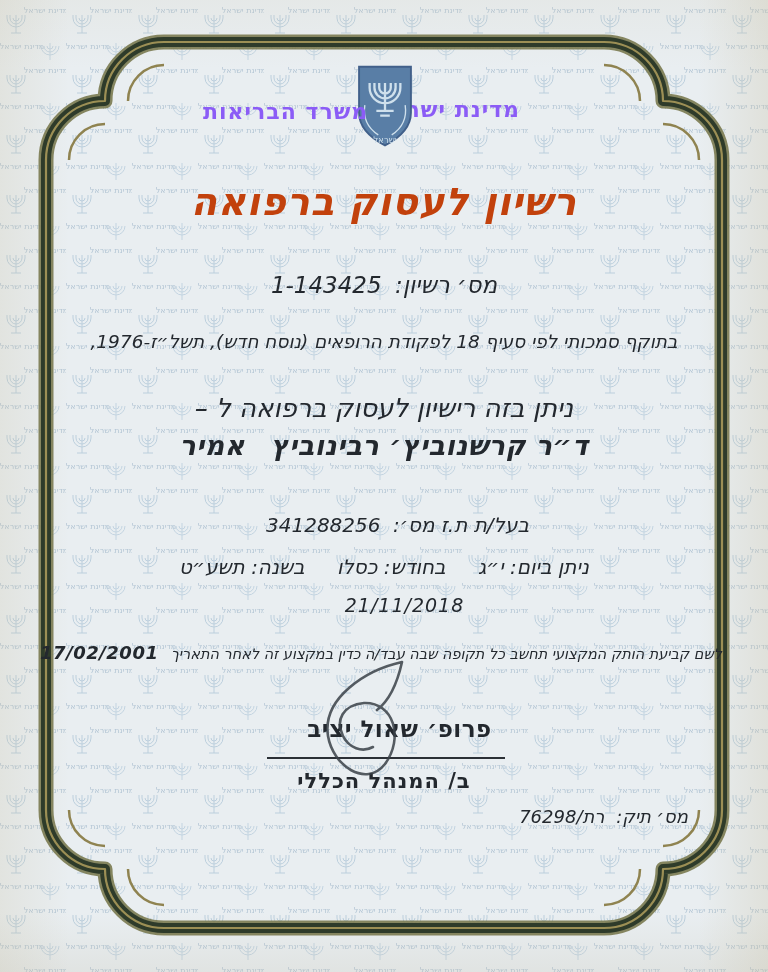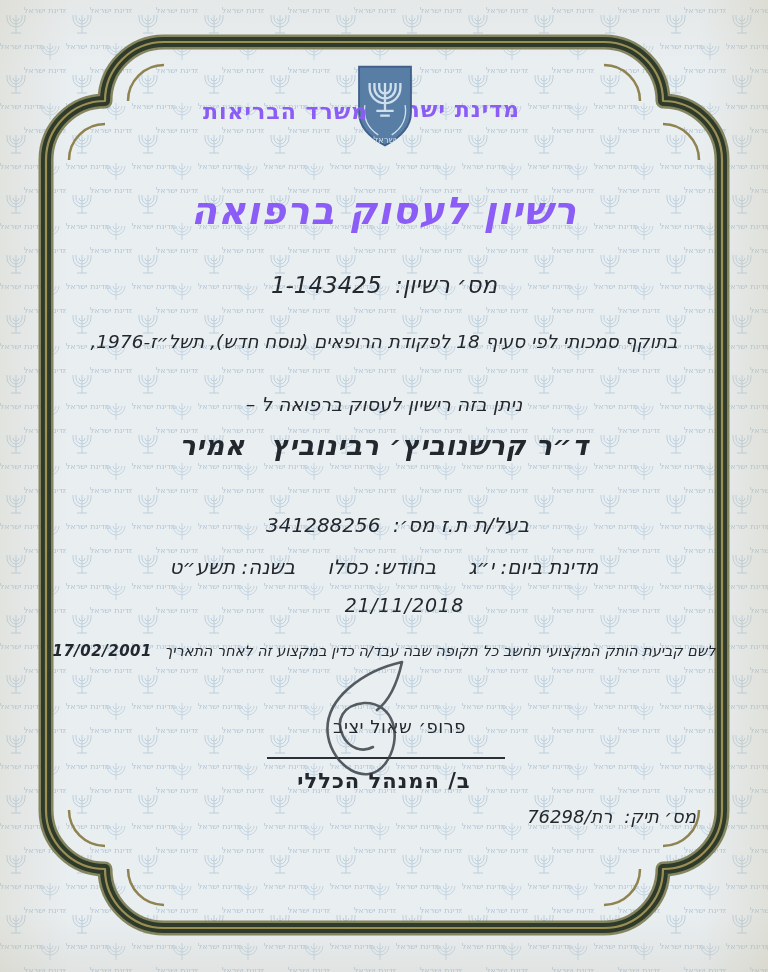--- a/index.html
+++ b/index.html
@@ -17,36 +17,36 @@
   .sig-svg{pointer-events:none;}
   .edge-tint{
     position:absolute;inset:0;pointer-events:none;
     background:
       linear-gradient(90deg, rgba(199,190,160,.22) 0%, rgba(199,190,160,0) 9%, rgba(199,190,160,0) 91%, rgba(199,190,160,.28) 100%),
       linear-gradient(180deg, rgba(205,198,175,.14) 0%, rgba(205,198,175,0) 7%, rgba(205,198,175,0) 94%, rgba(190,185,165,.20) 100%);
   }
   .abs{position:absolute;}
   .cline{position:absolute;left:46px;right:46px;text-align:center;white-space:nowrap;}
   .hdr-text{font-weight:bold;font-size:22px;letter-spacing:1px;color:#8b5cf6;}
-  .title{top:189px;font-size:38px;font-weight:bold;font-style:italic;color:#8b5cf6;letter-spacing:1px;}
+  .title{top:180px;font-size:38px;font-weight:bold;font-style:italic;color:#c2410c;letter-spacing:1px;}
   .lic-line{top:272px;font-size:23px;font-style:italic;text-align:center;}
   .legal-line{top:331px;font-size:18.5px;font-style:italic;}
-  .grant-line{top:393px;font-size:19px;font-style:italic;}
+  .grant-line{top:393px;font-size:26px;font-style:italic;}
   .name-line{top:430px;font-size:27px;font-weight:bold;font-style:italic;letter-spacing:.5px;}
   .name-line .gap{display:inline-block;width:26px;}
   .id-line{top:513px;font-size:20px;font-style:italic;padding-left:27px;}
   .hdate-line{top:555px;font-size:20px;font-style:italic;}
   .hdate-line .seg{margin:0 13px;}
   .gdate-line{top:594px;font-size:19px;font-style:italic;letter-spacing:1px;padding-left:41px;}
   .seniority-line{top:642px;font-size:14.5px;font-style:italic;}
-  .seniority-line .sdate{font-size:15px;font-weight:bold;margin-right:8px;letter-spacing:.5px;}
-  .signer-name{top:716px;font-size:18px;font-weight:normal;letter-spacing:.5px;margin-left:31px;}
+  .seniority-line .sdate{font-size:18px;font-weight:bold;margin-right:8px;letter-spacing:.5px;}
+  .signer-name{top:716px;font-size:23px;font-weight:bold;letter-spacing:.5px;margin-left:31px;}
   .sig-rule{top:757px;left:267px;width:238px;height:2px;background:#2b3036;}
   .signer-title{top:769px;font-size:21px;font-weight:bold;letter-spacing:1px;}
-  .file-line{top:806px;right:72px;font-size:18px;font-style:italic;}
+  .file-line{top:806px;right:80px;font-size:18px;font-style:italic;}
   .lbl{margin-left:6px;}
 </style>
 </head>
 <body>
 
 <div class="page">
 
   <svg class="bg-svg" width="768" height="972" aria-hidden="true">
     <defs>
       <pattern id="wm" width="66" height="60" patternUnits="userSpaceOnUse">
@@ -114,21 +114,21 @@
     <span>ד״ר קרשנוביץ׳ רבינוביץ</span><span class="gap"></span><span>אמיר</span>
   </div>
 
   <div class="cline id-line">
     <span class="lbl">בעל/ת ת.ז מס׳:</span>
     <span>341288256</span>
   </div>
 
   <div class="cline hdate-line">
     <span class="seg">
-      <span>מדינת ביום:</span>
+      <span>ניתן ביום:</span>
       <span>י״ג</span>
     </span>
     <span class="seg">
       <span>בחודש:</span>
       <span>כסלו</span>
     </span>
     <span class="seg">
       <span>בשנה:</span>
       <span>תשע״ט</span>
     </span>

